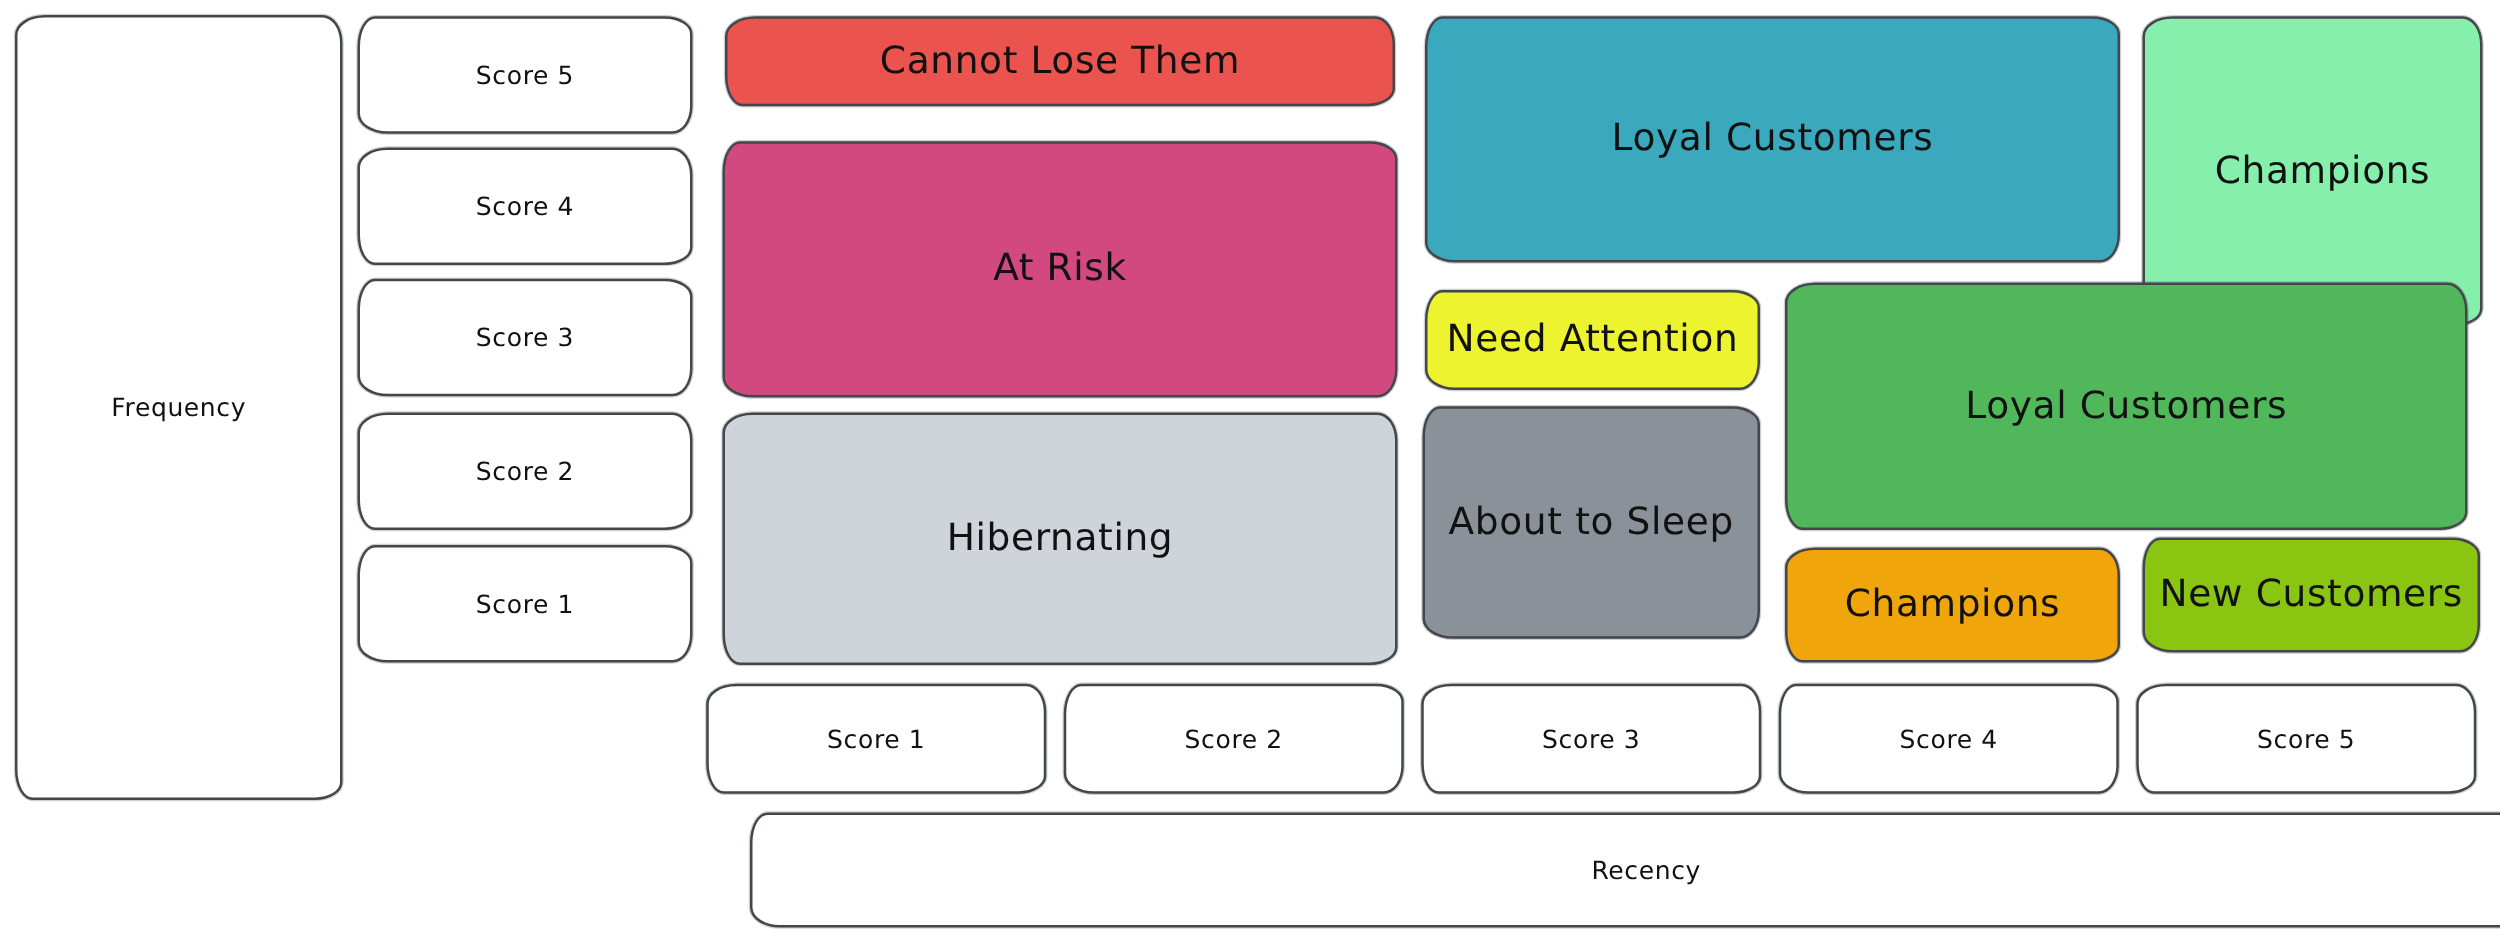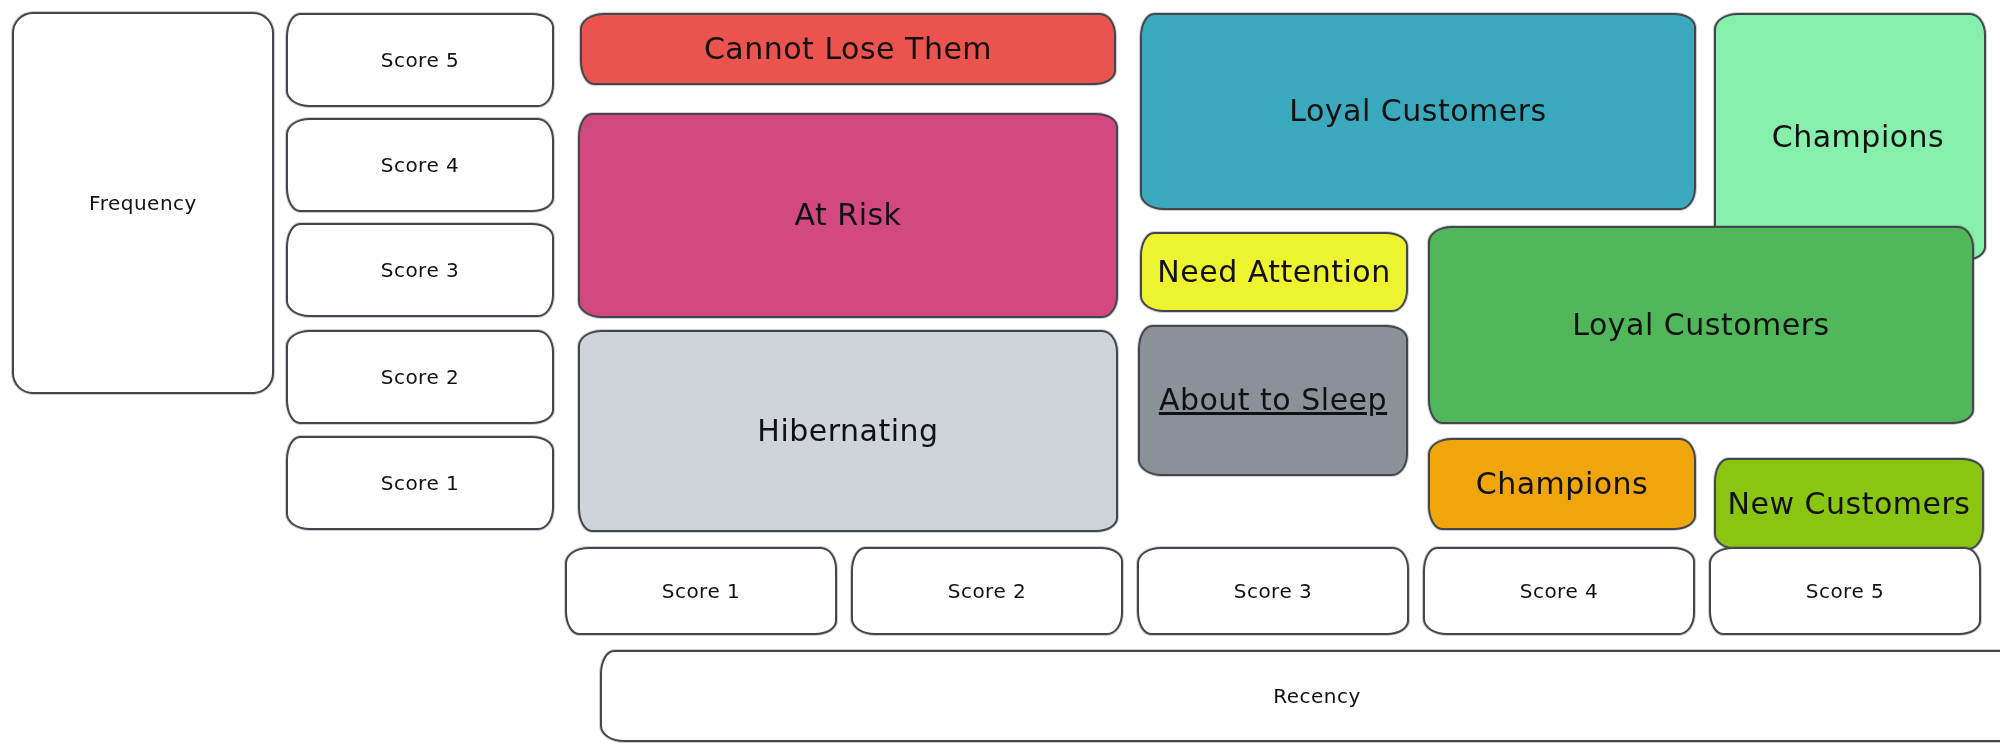--- a/index.html
+++ b/index.html
@@ -31,21 +31,21 @@
   .box.sketch-b{border-radius:14px 22px 16px 24px / 24px 14px 22px 16px;}
   .axis{font-size:20px;}
   .seg{font-size:30px;}
   .label{pointer-events:none;}
 </style>
 </head>
 <body>
 
 <div id="canvas">
 
-  <div class="box axis sketch-a" style="left:12px;top:12px;width:262px;height:382px;border-radius:21px;">
+  <div class="box axis sketch-a" style="left:12px;top:12px;width:262px;height:628px;">
     <span class="label">Frequency</span>
   </div>
 
   <div class="box axis sketch-b" style="left:286px;top:13px;width:268px;height:94px;">
     <span class="label">Score 5</span>
   </div>
   <div class="box axis sketch-a" style="left:286px;top:118px;width:268px;height:94px;">
     <span class="label">Score 4</span>
   </div>
   <div class="box axis sketch-b" style="left:286px;top:223px;width:268px;height:94px;">
@@ -79,29 +79,29 @@
   </div>
 
   <div class="box seg sketch-b" style="left: 1140px; top: 232px; width: 268px; height: 80px; background: rgb(238, 243, 47);">
     <span class="label">Need Attention</span>
   </div>
 
   <div class="box seg sketch-a" style="left: 1428px; top: 226px; width: 546px; height: 198px; background: rgb(80, 184, 90);">
     <span class="label">Loyal Customers</span>
   </div>
 
-  <div class="box seg sketch-b" style="left: 1138px; top: 325px; width: 270px; height: 151px; background: rgb(138, 145, 153); text-decoration: underline;">
+  <div class="box seg sketch-b" style="left: 1138px; top: 325px; width: 270px; height: 186px; background: rgb(138, 145, 153);">
     <span class="label">About to Sleep</span>
   </div>
 
   <div class="box seg sketch-a" style="left: 1428px; top: 438px; width: 268px; height: 92px; background: rgb(240, 165, 10);">
     <span class="label">Champions</span>
   </div>
 
-  <div class="box seg sketch-b" style="left: 1714px; top: 458px; width: 270px; height: 92px; background: rgb(138, 197, 18);">
+  <div class="box seg sketch-b" style="left: 1714px; top: 430px; width: 270px; height: 92px; background: rgb(138, 197, 18);">
     <span class="label">New Customers</span>
   </div>
 
   <div class="box axis sketch-a" style="left:565px;top:547px;width:272px;height:88px;">
     <span class="label">Score 1</span>
   </div>
   <div class="box axis sketch-b" style="left:851px;top:547px;width:272px;height:88px;">
     <span class="label">Score 2</span>
   </div>
   <div class="box axis sketch-a" style="left:1137px;top:547px;width:272px;height:88px;">

